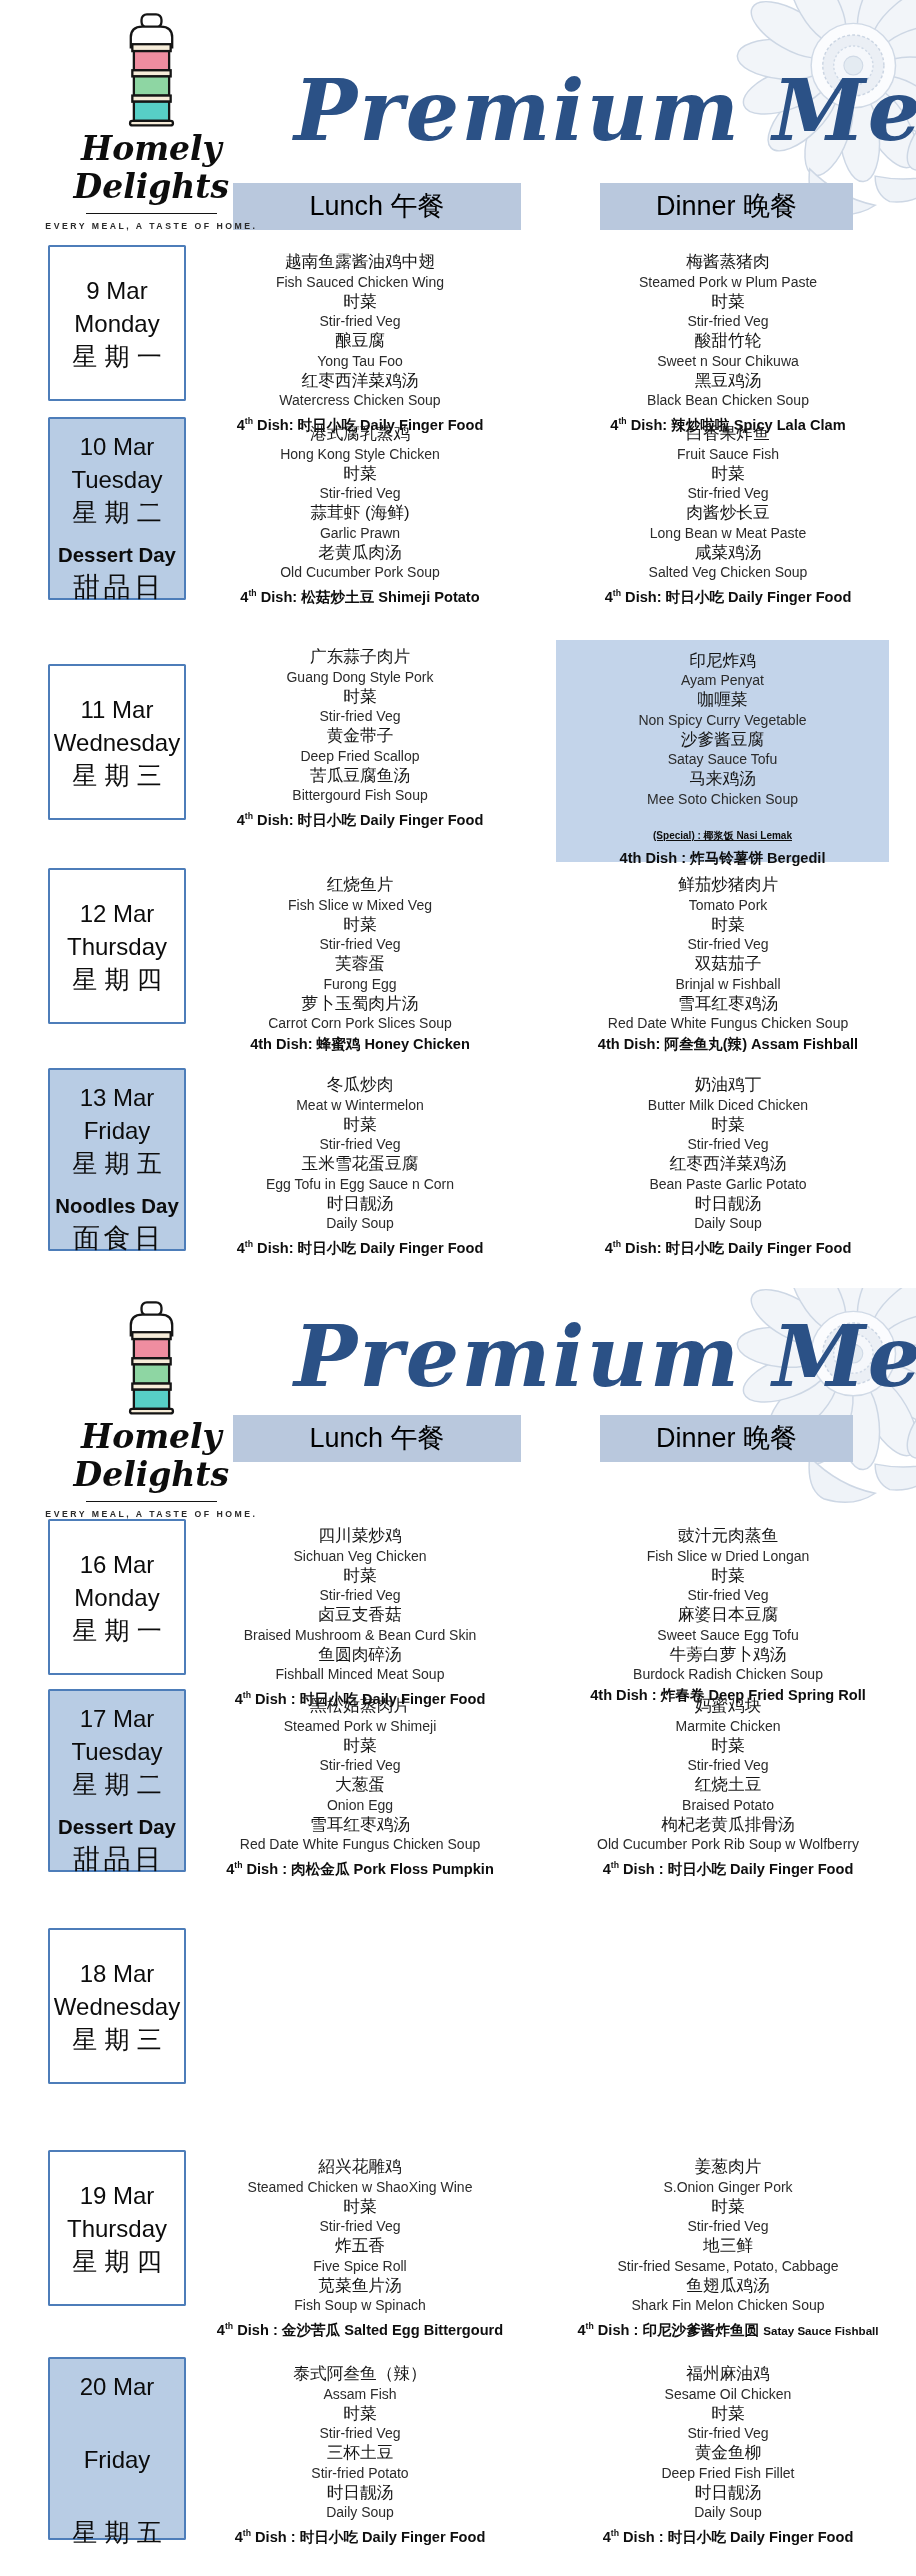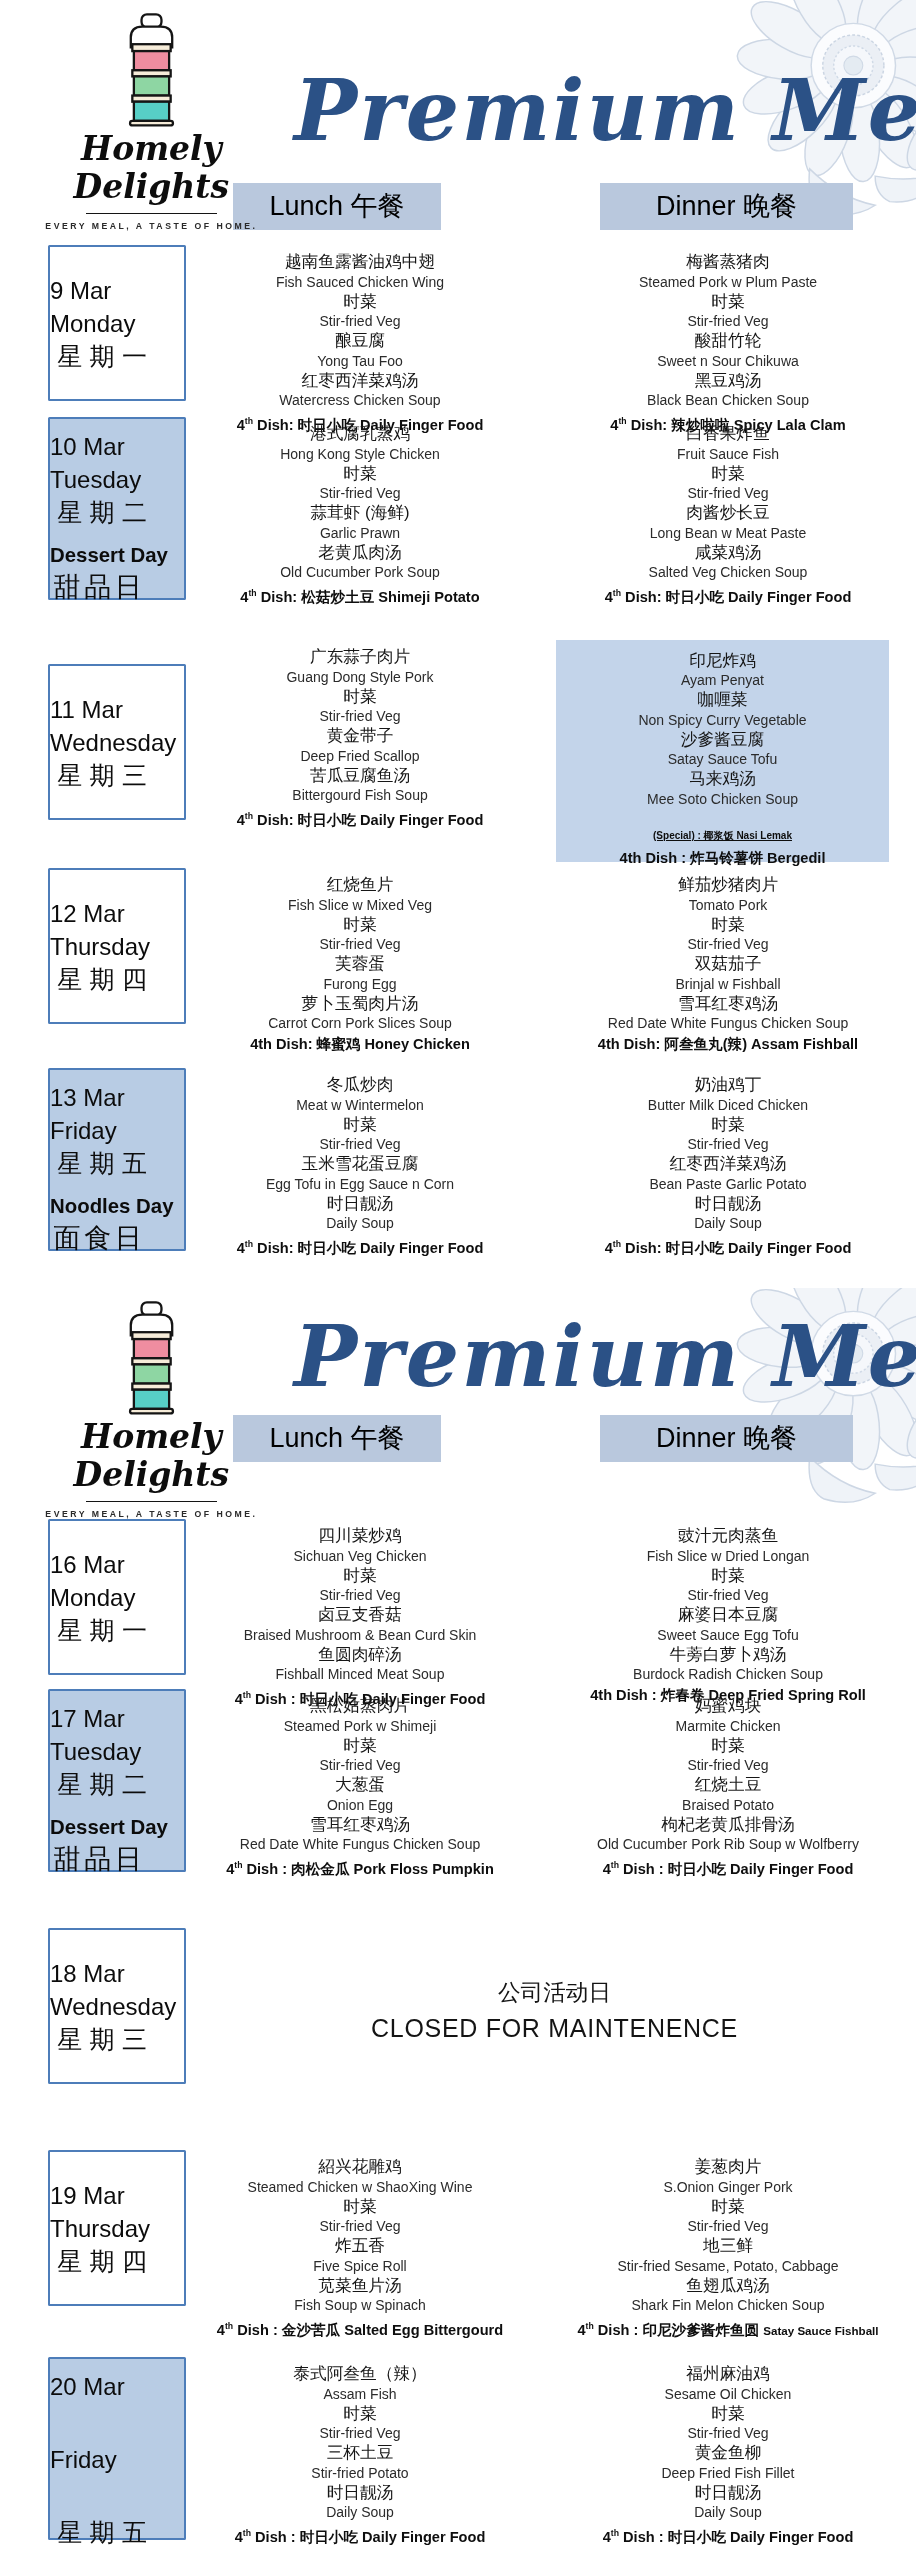--- a/index.html
+++ b/index.html
@@ -8,33 +8,33 @@
 
   
   .sunflower{position:absolute;top:-13px;right:-31px;z-index:0;}
   .logo{position:absolute;left:20.4px;top:11.6px;width:262px;text-align:center;z-index:2;}
   .brand-name{font-family:"DejaVu Serif",serif;font-style:italic;font-weight:700;font-size:33px;line-height:38px;margin-top:1.5px;color:#0d0d0d;}
   .brand-rule{width:131px;height:1.8px;background:#141414;margin:6.5px auto 6.5px;}
   .brand-tagline{font-size:8.7px;letter-spacing:2.5px;font-weight:700;color:#2a2a2a;}
   .title{position:absolute;left:294px;top:61px;z-index:3;font-family:"DejaVu Serif",serif;font-style:italic;font-weight:700;font-size:84px;letter-spacing:2.2px;color:#2b5186;white-space:nowrap;}
   .s2 .title{top:19px;}
   .col-box{position:absolute;background:#b9c8dd;height:47px;line-height:47px;text-align:center;font-size:27px;color:#000;z-index:1;}
-  .col-box.lunch{left:233px;width:208px;top:183px;}
+  .col-box.lunch{left:233px;width:288px;top:183px;}
   .col-box.dinner{left:600px;width:253px;top:183px;}
   .s2 .col-box{top:127px;}
 
   
   .rows{position:absolute;left:0;right:0;z-index:2;}
   .s1 .rows{top:245px;}
   .s2 .rows{top:231px;}
   .row{position:relative;}
 
   .datebox{position:absolute;left:48px;width:138px;box-sizing:border-box;height:156px;
            border:2.2px solid #4d7db9;background:#fff;border-radius:1.5px;
-           display:flex;flex-direction:column;align-items:flex-start;justify-content:center;text-align:center;}
+           display:flex;flex-direction:column;align-items:center;justify-content:center;text-align:center;}
   .datebox.special{background:#b8cce4;height:183px;justify-content:flex-start;padding-top:11px;}
   .date-line{font-size:24px;line-height:33px;color:#0c0c0c;}
   .date-line.cjk{font-size:25px;letter-spacing:7.3px;padding-left:7.3px;}
   .special-label{font-weight:700;font-size:20.4px;line-height:28px;margin-top:11.6px;color:#0c0c0c;}
   .special-cn{font-size:27px;line-height:36px;letter-spacing:3.6px;padding-left:3.6px;color:#0c0c0c;}
 
   .cell{position:absolute;top:0;text-align:center;box-sizing:border-box;}
   .cell.lunch{left:200px;width:320px;padding-top:7.3px;}
   .cell.dinner{left:567px;width:322px;padding-top:7.3px;}
   .cell.dinner.highlight{left:556px;width:333px;background:#c3d4ea;height:222px;padding-top:11px;text-align:center;}
@@ -376,24 +376,20 @@
           <div class="en">Old Cucumber Pork Rib Soup w Wolfberry</div>
           <div class="fourth">4<sup>th</sup> Dish : 时日小吃 Daily Finger Food</div>
         </div>
       </div>
       <div class="row" style="height: 222px;">
         <div class="datebox" style="top: 0px;">
           <div class="date-line">18 Mar</div>
           <div class="date-line">Wednesday</div>
           <div class="date-line cjk">星期三</div>
         </div>
-        <div class="closed-cell">
-          <div class="closed-cn">公司活动日</div>
-          <div class="closed-en">CLOSED FOR MAINTENENCE</div>
-        </div>
       </div>
       <div class="row" style="height: 207px;">
         <div class="datebox" style="top: 0px;">
           <div class="date-line">19 Mar</div>
           <div class="date-line">Thursday</div>
           <div class="date-line cjk">星期四</div>
         </div>
         <div class="cell lunch">
           <div class="cn">紹兴花雕鸡</div>
           <div class="en">Steamed Chicken w ShaoXing Wine</div>

